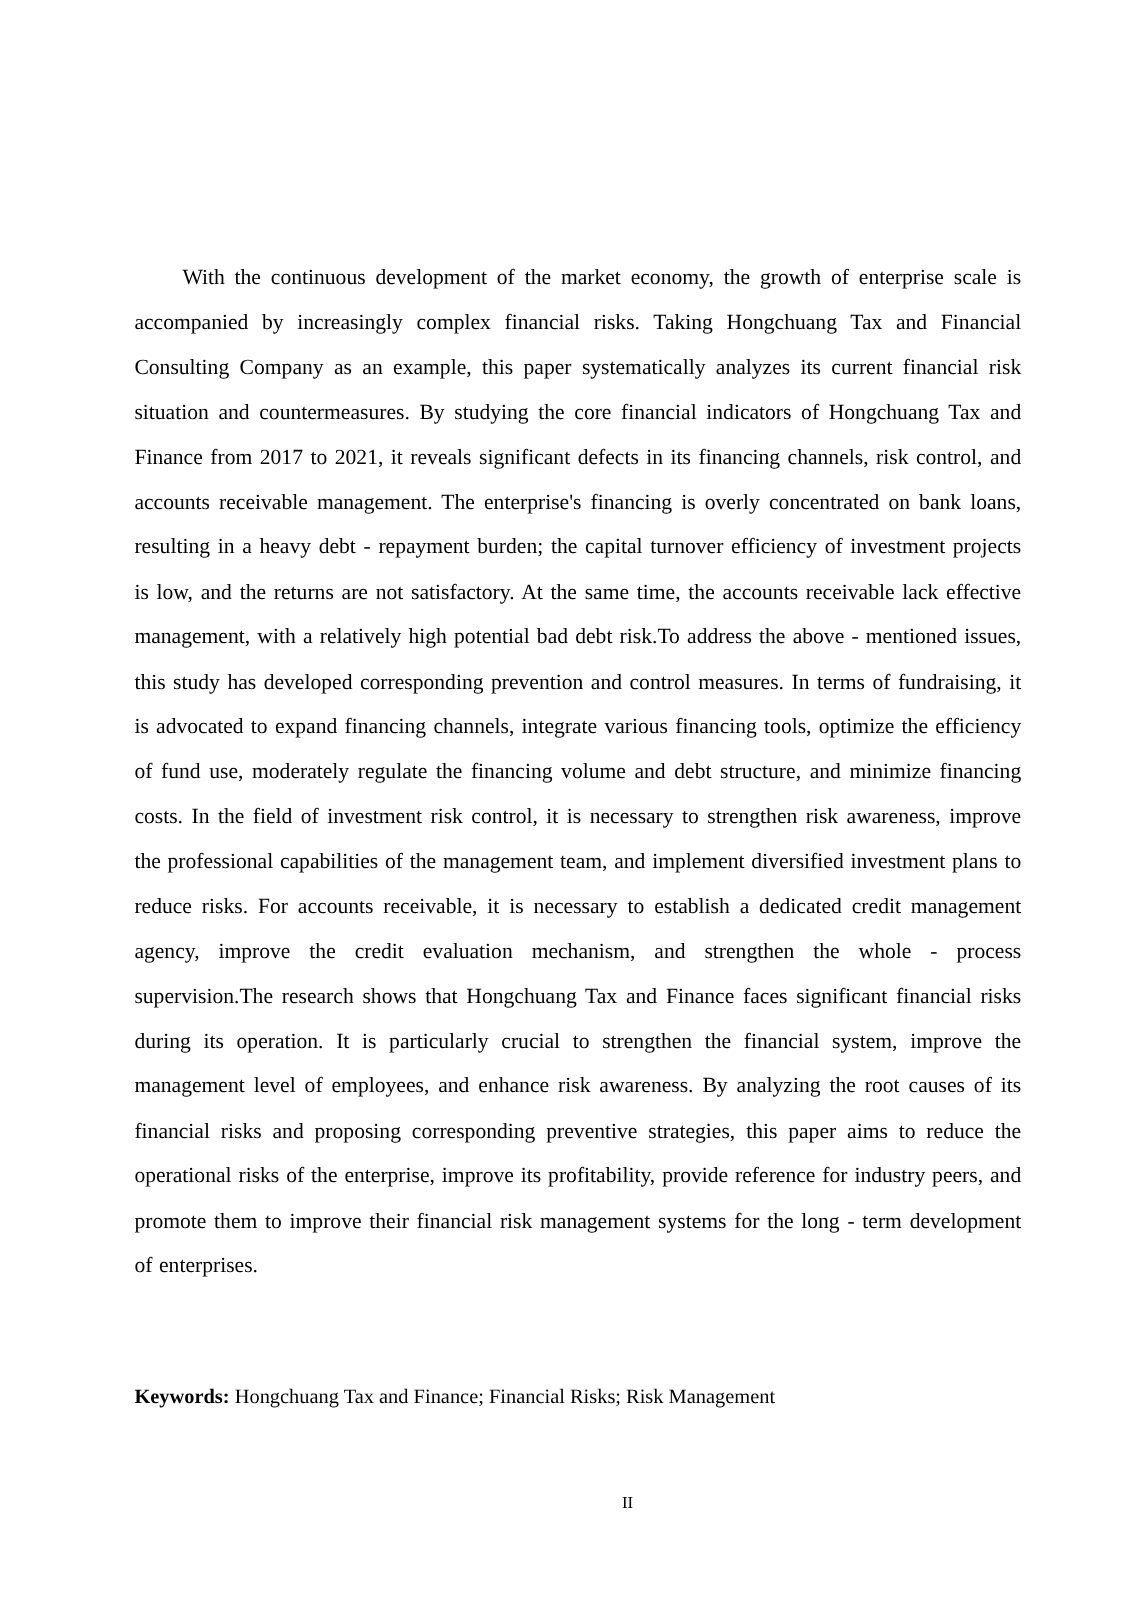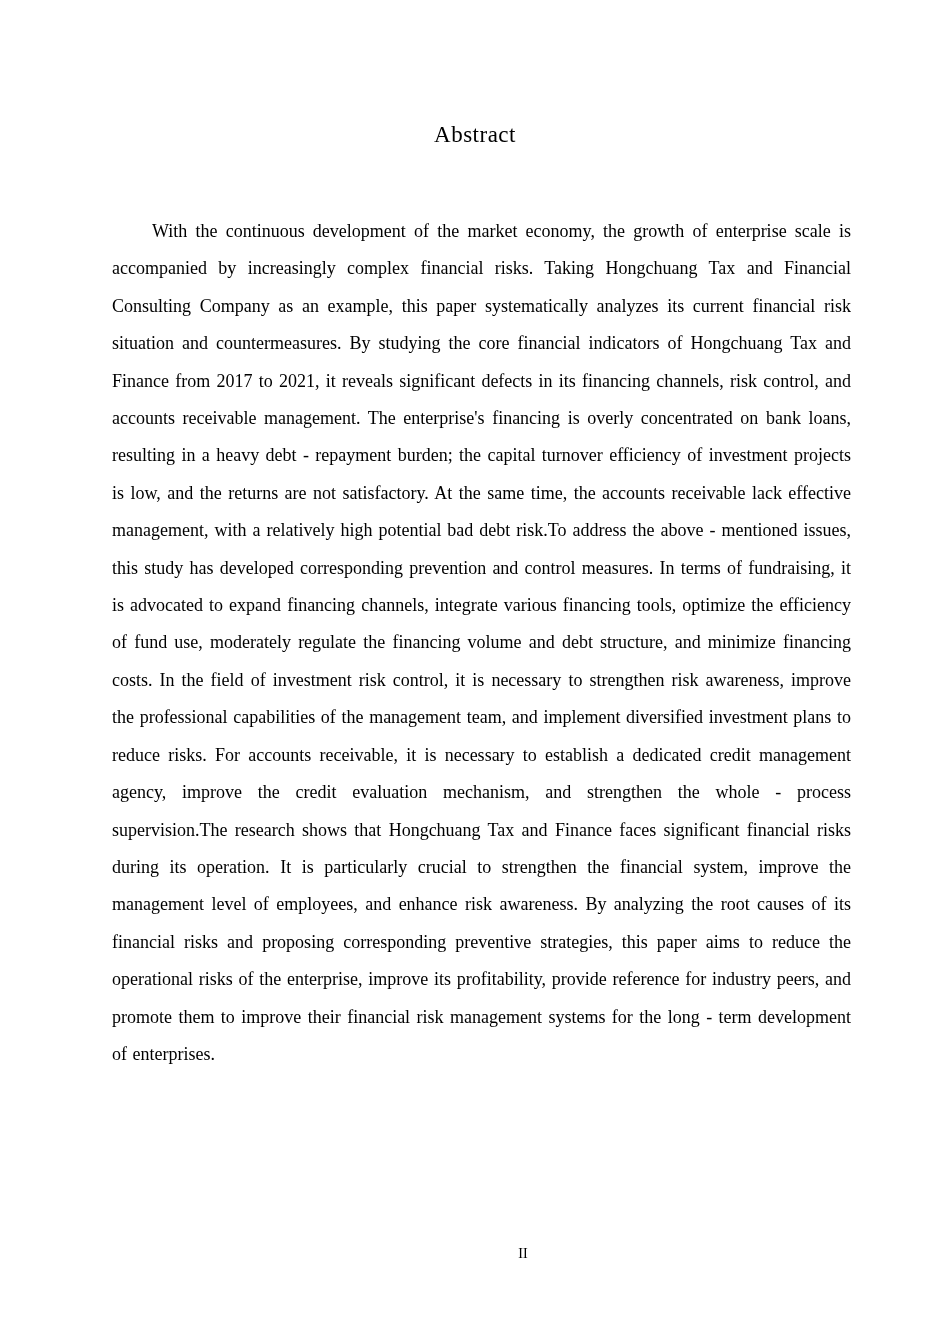--- a/index.html
+++ b/index.html
@@ -64,20 +64,20 @@
       font-size: 14px;
       margin: 0;
       padding-left: 48px;
     }
   </style>
 </head>
 <body>
 
 <div class="page">
 
-  <h1 class="title">Abstract</h1>
 
   <p class="abstract-body">With the continuous development of the market economy, the growth of enterprise scale is accompanied by increasingly complex financial risks. Taking Hongchuang Tax and Financial Consulting Company as an example, this paper systematically analyzes its current financial risk situation and countermeasures. By studying the core financial indicators of Hongchuang Tax and Finance from 2017 to 2021, it reveals significant defects in its financing channels, risk control, and accounts receivable management. The enterprise's financing is overly concentrated on bank loans, resulting in a heavy debt - repayment burden; the capital turnover efficiency of investment projects is low, and the returns are not satisfactory. At the same time, the accounts receivable lack effective management, with a relatively high potential bad debt risk.To address the above - mentioned issues, this study has developed corresponding prevention and control measures. In terms of fundraising, it is advocated to expand financing channels, integrate various financing tools, optimize the efficiency of fund use, moderately regulate the financing volume and debt structure, and minimize financing costs. In the field of investment risk control, it is necessary to strengthen risk awareness, improve the professional capabilities of the management team, and implement diversified investment plans to reduce risks. For accounts receivable, it is necessary to establish a dedicated credit management agency, improve the credit evaluation mechanism, and strengthen the whole - process supervision.The research shows that Hongchuang Tax and Finance faces significant financial risks during its operation. It is particularly crucial to strengthen the financial system, improve the management level of employees, and enhance risk awareness. By analyzing the root causes of its financial risks and proposing corresponding preventive strategies, this paper aims to reduce the operational risks of the enterprise, improve its profitability, provide reference for industry peers, and promote them to improve their financial risk management systems for the long - term development of enterprises.</p>
 
+  <p class="keywords"><span class="label">Keywords:</span> <span>Hongchuang Tax and Finance; Financial Risks; Risk Management</span></p>
 
   <div class="page-number">II</div>
 
 </div>
 
 </body></html>

